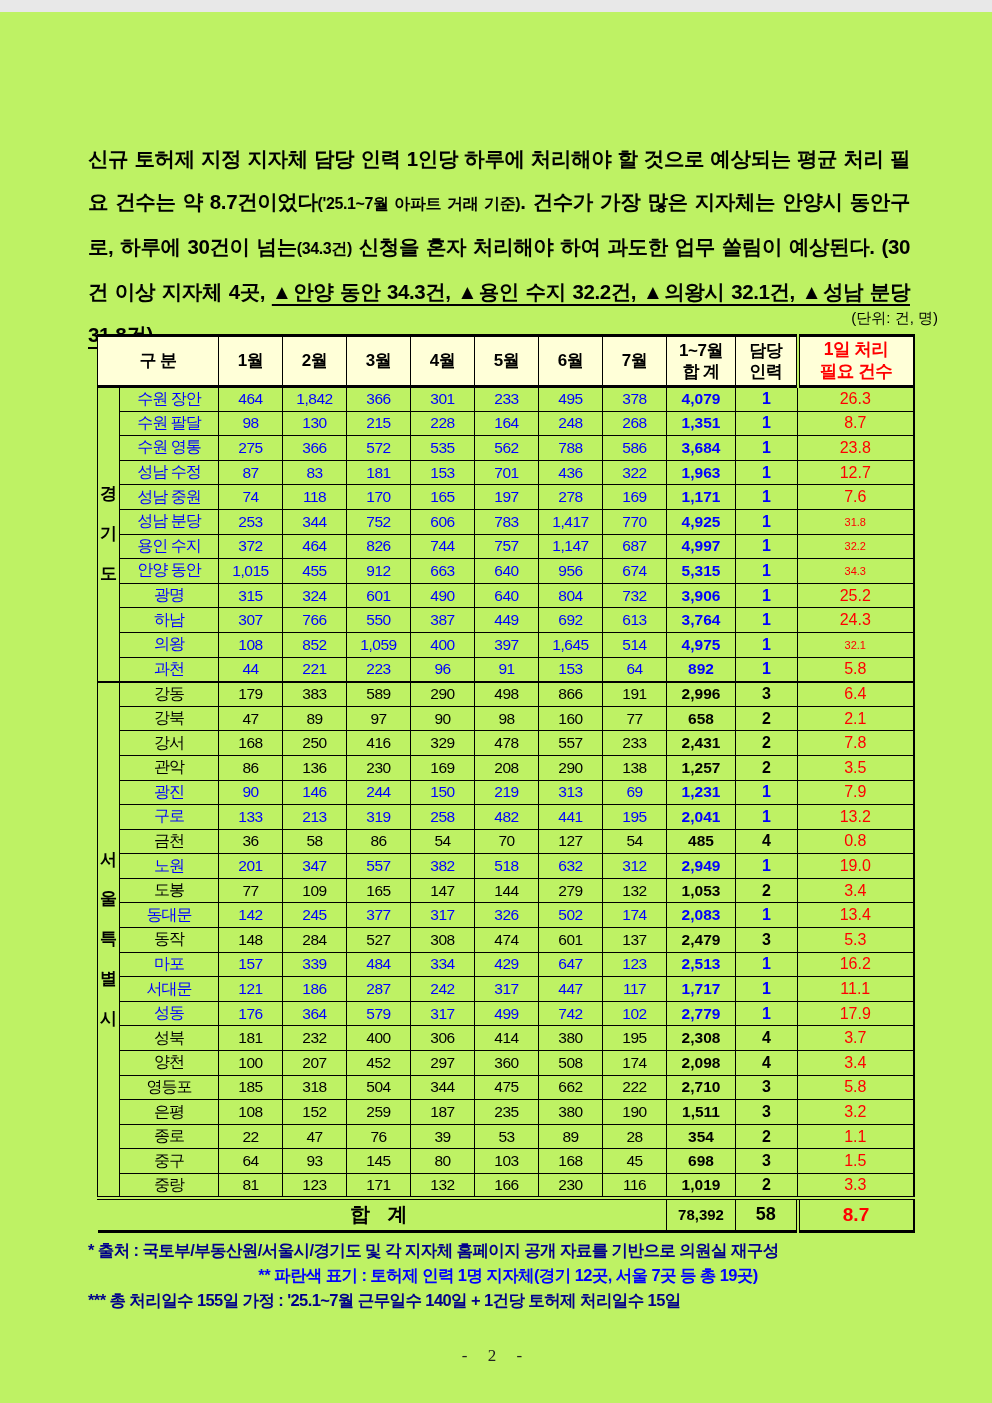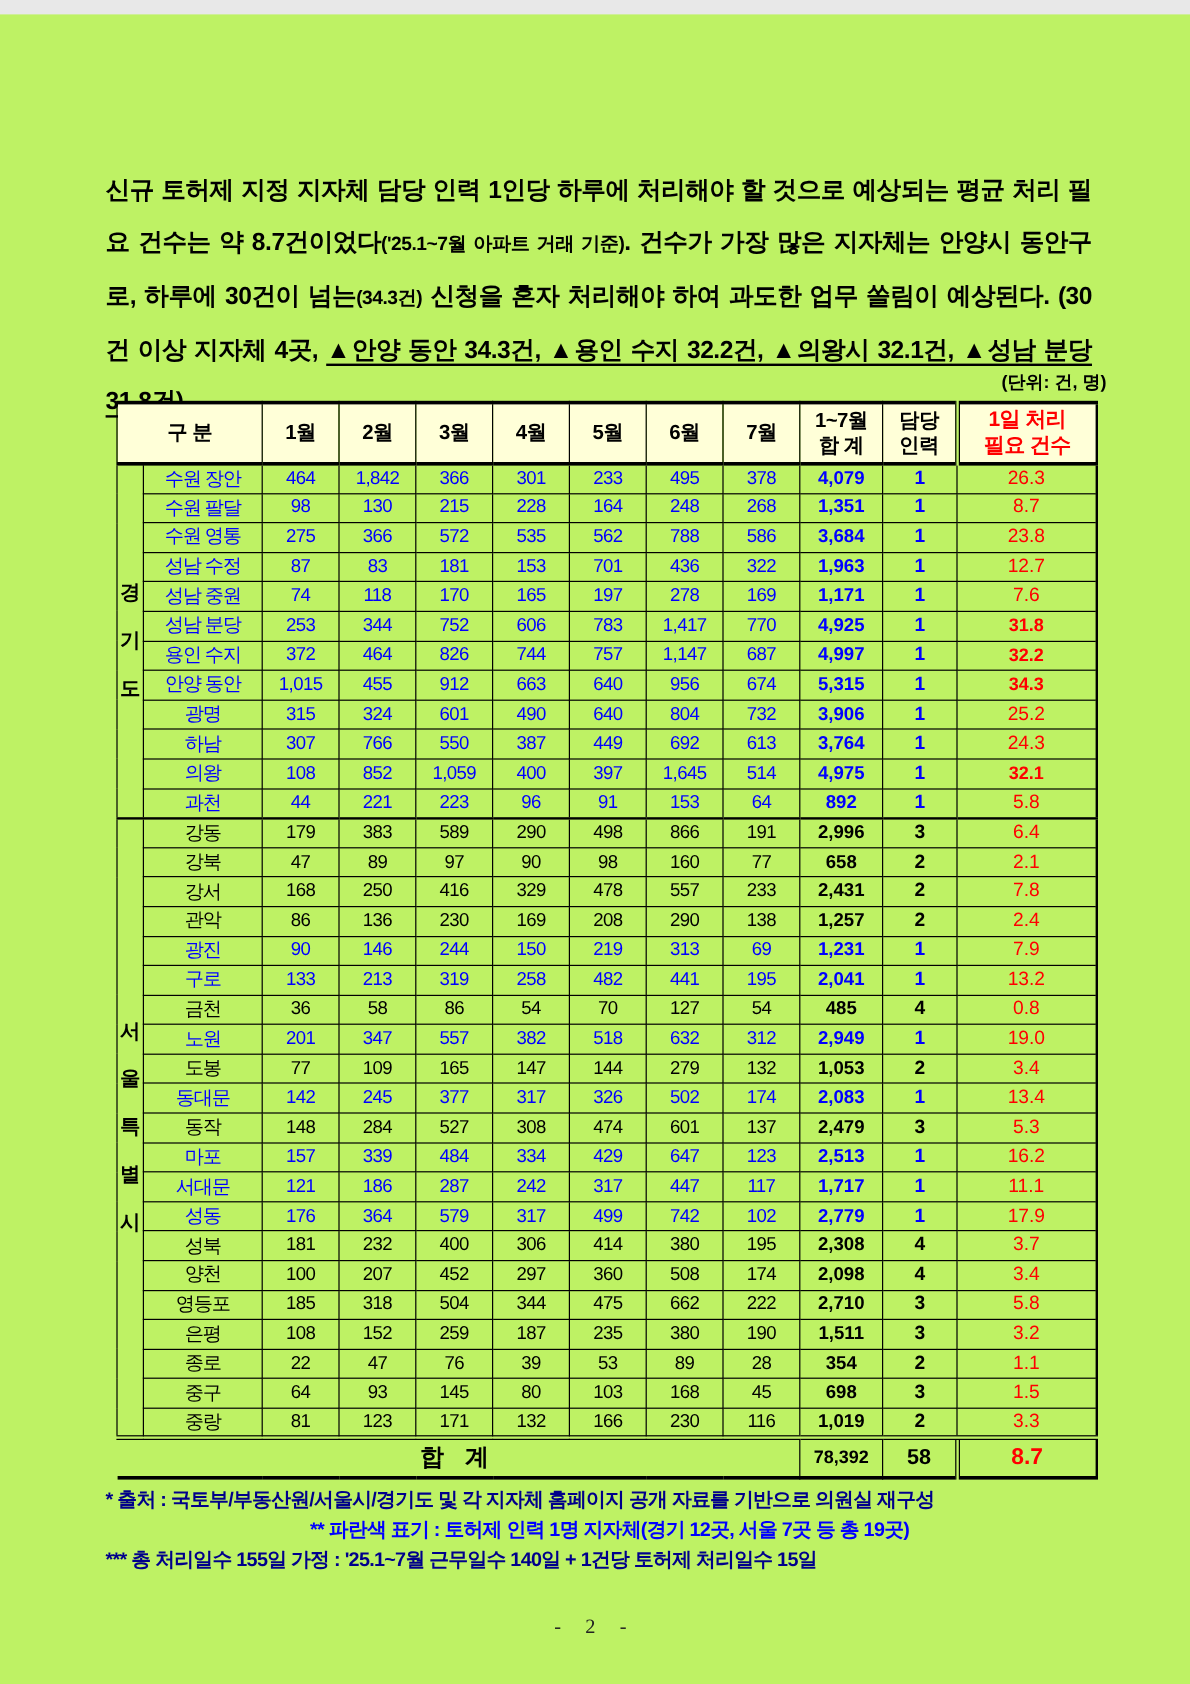--- a/index.html
+++ b/index.html
@@ -20,22 +20,22 @@
   }
   .intro .small{font-size:16px;}
   .intro .ul{text-decoration:underline;text-underline-offset:5px;text-decoration-thickness:2px;}
   
   .tbl-title{
     position:absolute;left:0;top:258px;width:992px;
     text-align:center;font-weight:bold;font-size:21px;letter-spacing:-0.5px;
   }
   .tbl-title .small{font-size:18px;}
   .unit{
-    position:absolute;right:70px;top:297px;
-    font-weight:bold;font-size:15px;
+    position:absolute;right:54px;top:297px;
+    font-weight:normal;font-size:15px;
   }
   
   table.main{
     position:absolute;left:97px;top:322px;
     width:800px;border-collapse:collapse;table-layout:fixed;
     border-top:3px solid #000;border-bottom:3px solid #000;border-right:2px solid #000;padding-left:38px;
   }
   table.main th,table.main td{
     border:1px solid #000;padding:0 2px;text-align:center;vertical-align:middle;
     overflow:hidden;
@@ -52,21 +52,21 @@
   td.grp{
     border-left:none;border-top:none;border-bottom:none;
     font-weight:bold;font-size:17px;white-space:pre-line;line-height:2.35;
     vertical-align:middle;padding:0;letter-spacing:0;
   }
   td.name{font-weight:normal;font-size:16px;letter-spacing:-1px;}
   td.num{font-size:15.5px;letter-spacing:-0.5px;}
   td.sum{font-weight:bold;font-size:15.5px;}
   td.staff{font-weight:bold;font-size:16px;}
   td.daily{color:#FF0000;font-size:16px;border-left:4px double #000;}
-  td.daily.b{font-weight:bold;font-size:15px;}
+  td.daily.b{font-weight:normal;font-size:11px;}
   tr.sect td{border-top:2px solid #000;}
   .blue{color:#0000FF;}
   tr.total{height:33px;}
   tr.total td{border-top:4px double #000;font-weight:bold;}
   tr.total td.tlabel{
     border-left:none;font-size:20px;letter-spacing:6px;
   }
   tr.total td.tsum{font-size:15px;}
   tr.total td.tstaff{font-size:18px;}
   tr.total td.tdaily{color:#FF0000;font-size:19px;border-left:4px double #000;}
@@ -335,21 +335,21 @@
           <td class="name">관악</td>
           <td class="num">86</td>
           <td class="num">136</td>
           <td class="num">230</td>
           <td class="num">169</td>
           <td class="num">208</td>
           <td class="num">290</td>
           <td class="num">138</td>
           <td class="sum">1,257</td>
           <td class="staff">2</td>
-          <td class="daily">2.4</td>
+          <td class="daily">3.5</td>
         </tr>
         <tr>
           <td class="name blue">광진</td>
           <td class="num blue">90</td>
           <td class="num blue">146</td>
           <td class="num blue">244</td>
           <td class="num blue">150</td>
           <td class="num blue">219</td>
           <td class="num blue">313</td>
           <td class="num blue">69</td>

